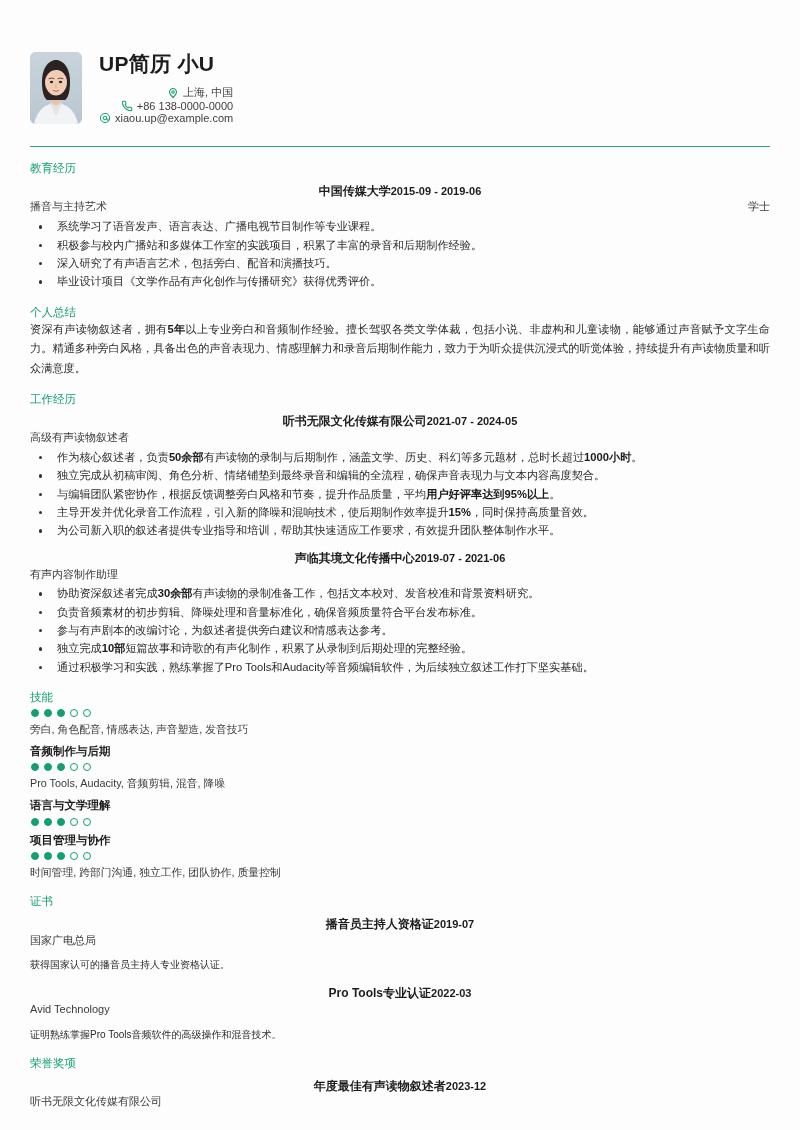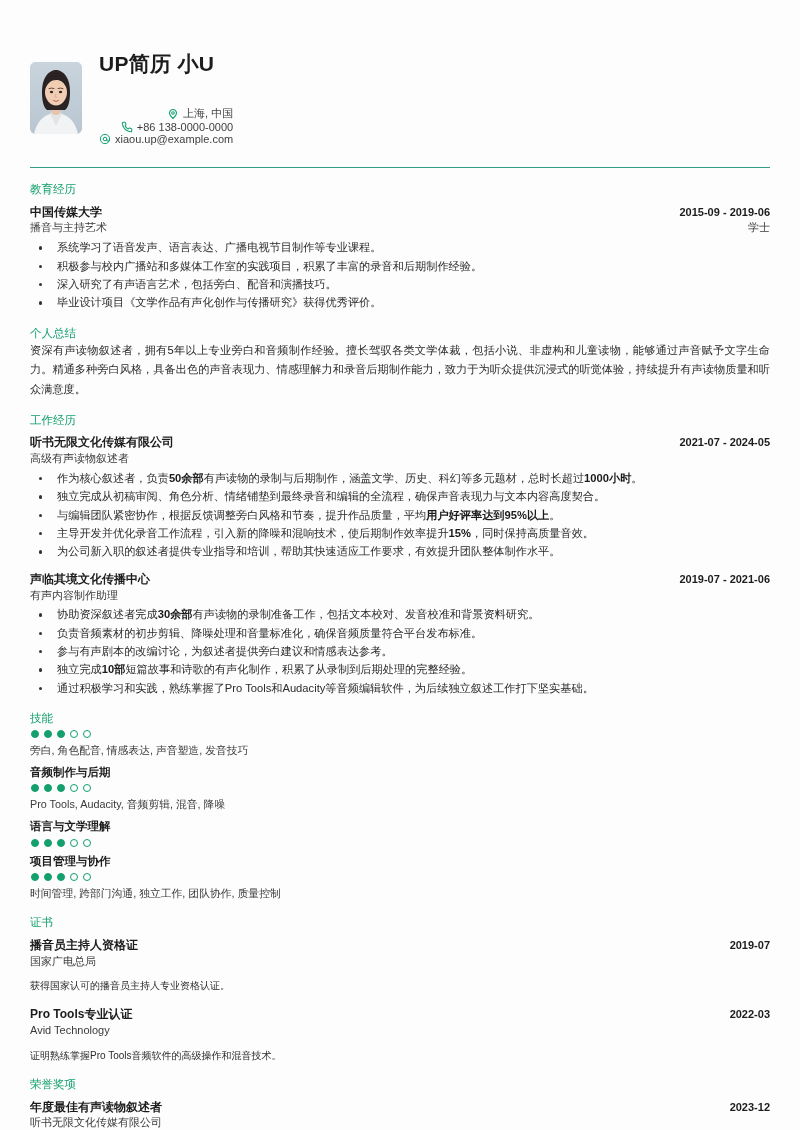--- a/index.html
+++ b/index.html
@@ -34,21 +34,21 @@
   .photo {
     width: 52px;
     height: 72px;
     border-radius: 6px;
     flex: 0 0 auto;
     overflow: hidden;
     position: relative;
     background: #c3cdd6;
   }
   .photo svg { display: block; width: 100%; height: 100%; }
-  .id-block { display: flex; flex-direction: column; justify-content: center; gap: 21px; }
+  .id-block { display: flex; flex-direction: column; justify-content: center; }
   .name {
     font-size: 21px;
     font-weight: 600;
     letter-spacing: .3px;
     color: #1c1c1c;
     line-height: 1.2;
     margin-bottom: 9px;
   }
   .contacts {
     display: flex;
@@ -88,21 +88,21 @@
     font-size: 11.5px;
     font-weight: 400;
     color: #13a06d;
     line-height: 1.25;
     margin-bottom: 1px;
   }
   .entry { margin-top: 0; }
   .entry + .entry { margin-top: 11px; }
   .entry-head {
     display: flex;
-    justify-content: space-between;
+    justify-content: center;
     align-items: baseline;
     margin-top: 8px;
   }
   .entry-org {
     font-size: 12px;
     font-weight: 700;
     color: #1c1c1c;
     line-height: 1.32;
   }
   .entry-date {
@@ -154,21 +154,21 @@
     background: #333333;
   }
   .bullets li b { font-weight: 700; color: #1b1b1b; }
 
   .summary-text {
     font-size: 11.2px;
     line-height: 1.72;
     color: #2b2b2b;
     text-align: justify;
   }
-  .summary-text b { font-weight: 400; color: #1b1b1b; }
+  .summary-text b { font-weight: 700; color: #1b1b1b; }
 
   
   .skill { margin-top: 7px; }
   .skill:first-of-type { margin-top: 1px; }
   .skill-name {
     font-size: 11.5px;
     font-weight: 700;
     color: #1c1c1c;
     line-height: 1.35;
   }

